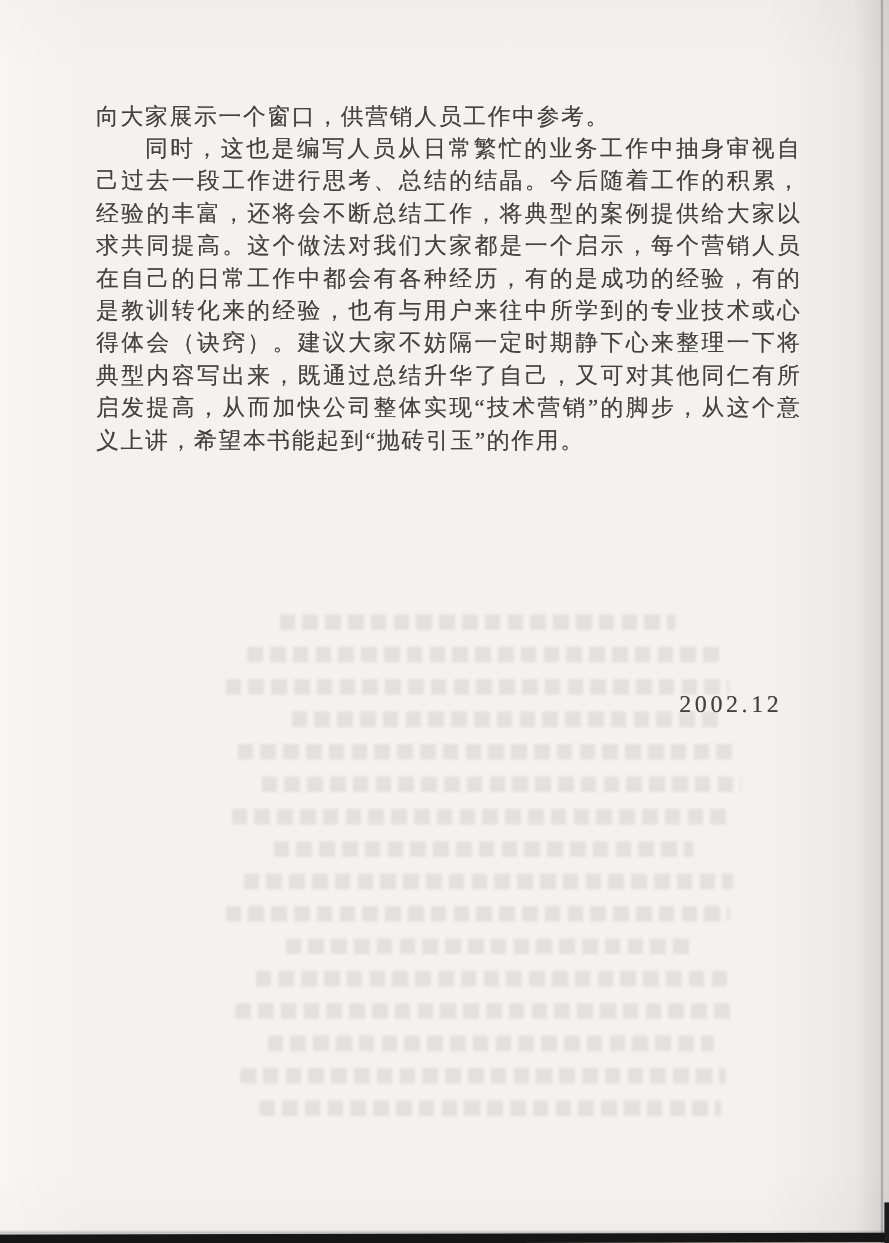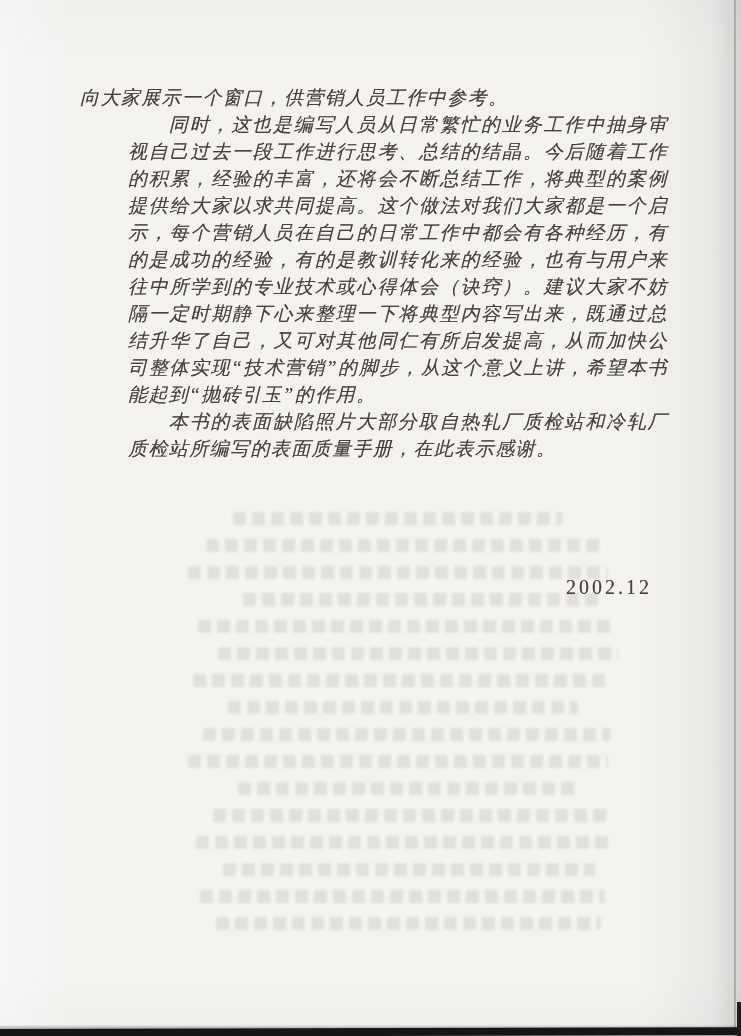--- a/index.html
+++ b/index.html
@@ -23,29 +23,27 @@
     position: absolute;
     left: 80px;
     top: 84px;
     width: 588px;
     color: var(--ink, #45423e);
     font-size: 19px;
     line-height: 27px;
     letter-spacing: 1.4px;
     text-align: justify;
     text-justify: inter-ideograph;
-    font-style: italic;
   }
   .text-block p {
     margin: 0;
     text-shadow: 0 0 0.4px rgba(69,66,62,0.55);
   }
   .text-block p.indent {
     text-indent: 2.15em;
-    margin-left: 48px;
   }
   
   .date {
     position: absolute;
     left: 566px;
     top: 576px;
     color: var(--ink, #45423e);
     font-size: 20px;
     letter-spacing: 3px;
     font-family: Liberation Serif, serif;
@@ -138,21 +136,20 @@
       <div class="bt-row" style="margin-left: 25px; width: 398px;"></div>
       <div class="bt-row" style="margin-left: 8px; width: 414px;"></div>
       <div class="bt-row" style="margin-left: 35px; width: 372px;"></div>
       <div class="bt-row" style="margin-left: 12px; width: 405px;"></div>
       <div class="bt-row" style="margin-left: 28px; width: 385px;"></div>
     </div>
 
   <div class="text-block">
     <p>向大家展示一个窗口，供营销人员工作中参考。</p>
     <p class="indent">同时，这也是编写人员从日常繁忙的业务工作中抽身审视自己过去一段工作进行思考、总结的结晶。今后随着工作的积累，经验的丰富，还将会不断总结工作，将典型的案例提供给大家以求共同提高。这个做法对我们大家都是一个启示，每个营销人员在自己的日常工作中都会有各种经历，有的是成功的经验，有的是教训转化来的经验，也有与用户来往中所学到的专业技术或心得体会（诀窍）。建议大家不妨隔一定时期静下心来整理一下将典型内容写出来，既通过总结升华了自己，又可对其他同仁有所启发提高，从而加快公司整体实现“技术营销”的脚步，从这个意义上讲，希望本书能起到“抛砖引玉”的作用。</p>
-    <p class="indent">本书的表面缺陷照片大部分取自热轧厂质检站和冷轧厂质检站所编写的表面质量手册，在此表示感谢。</p>
   </div>
 
   <div class="date">2002.12</div>
 
   <div class="edge-right-line"></div>
   <div class="edge-right-shade"></div>
   <div class="bottom-strip-fade"></div>
   <div class="bottom-strip"></div>
   <div class="bottom-right-sliver"></div>
 

